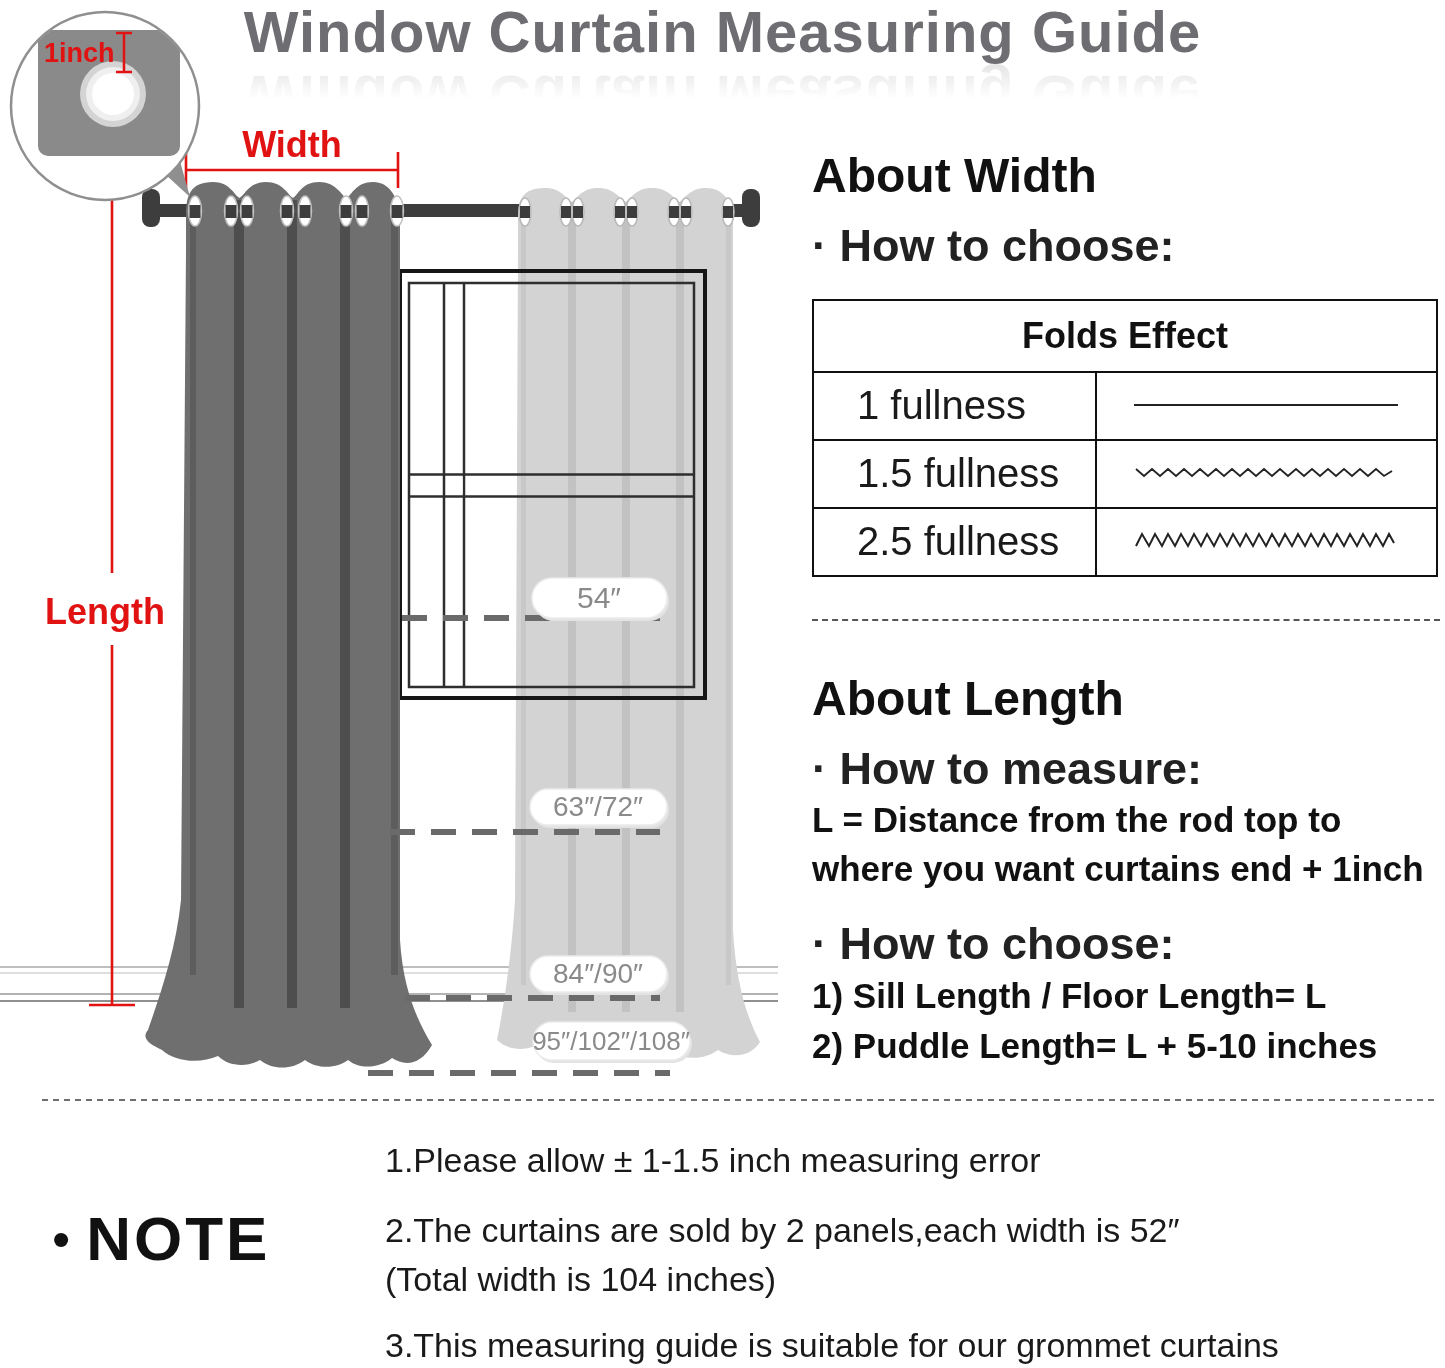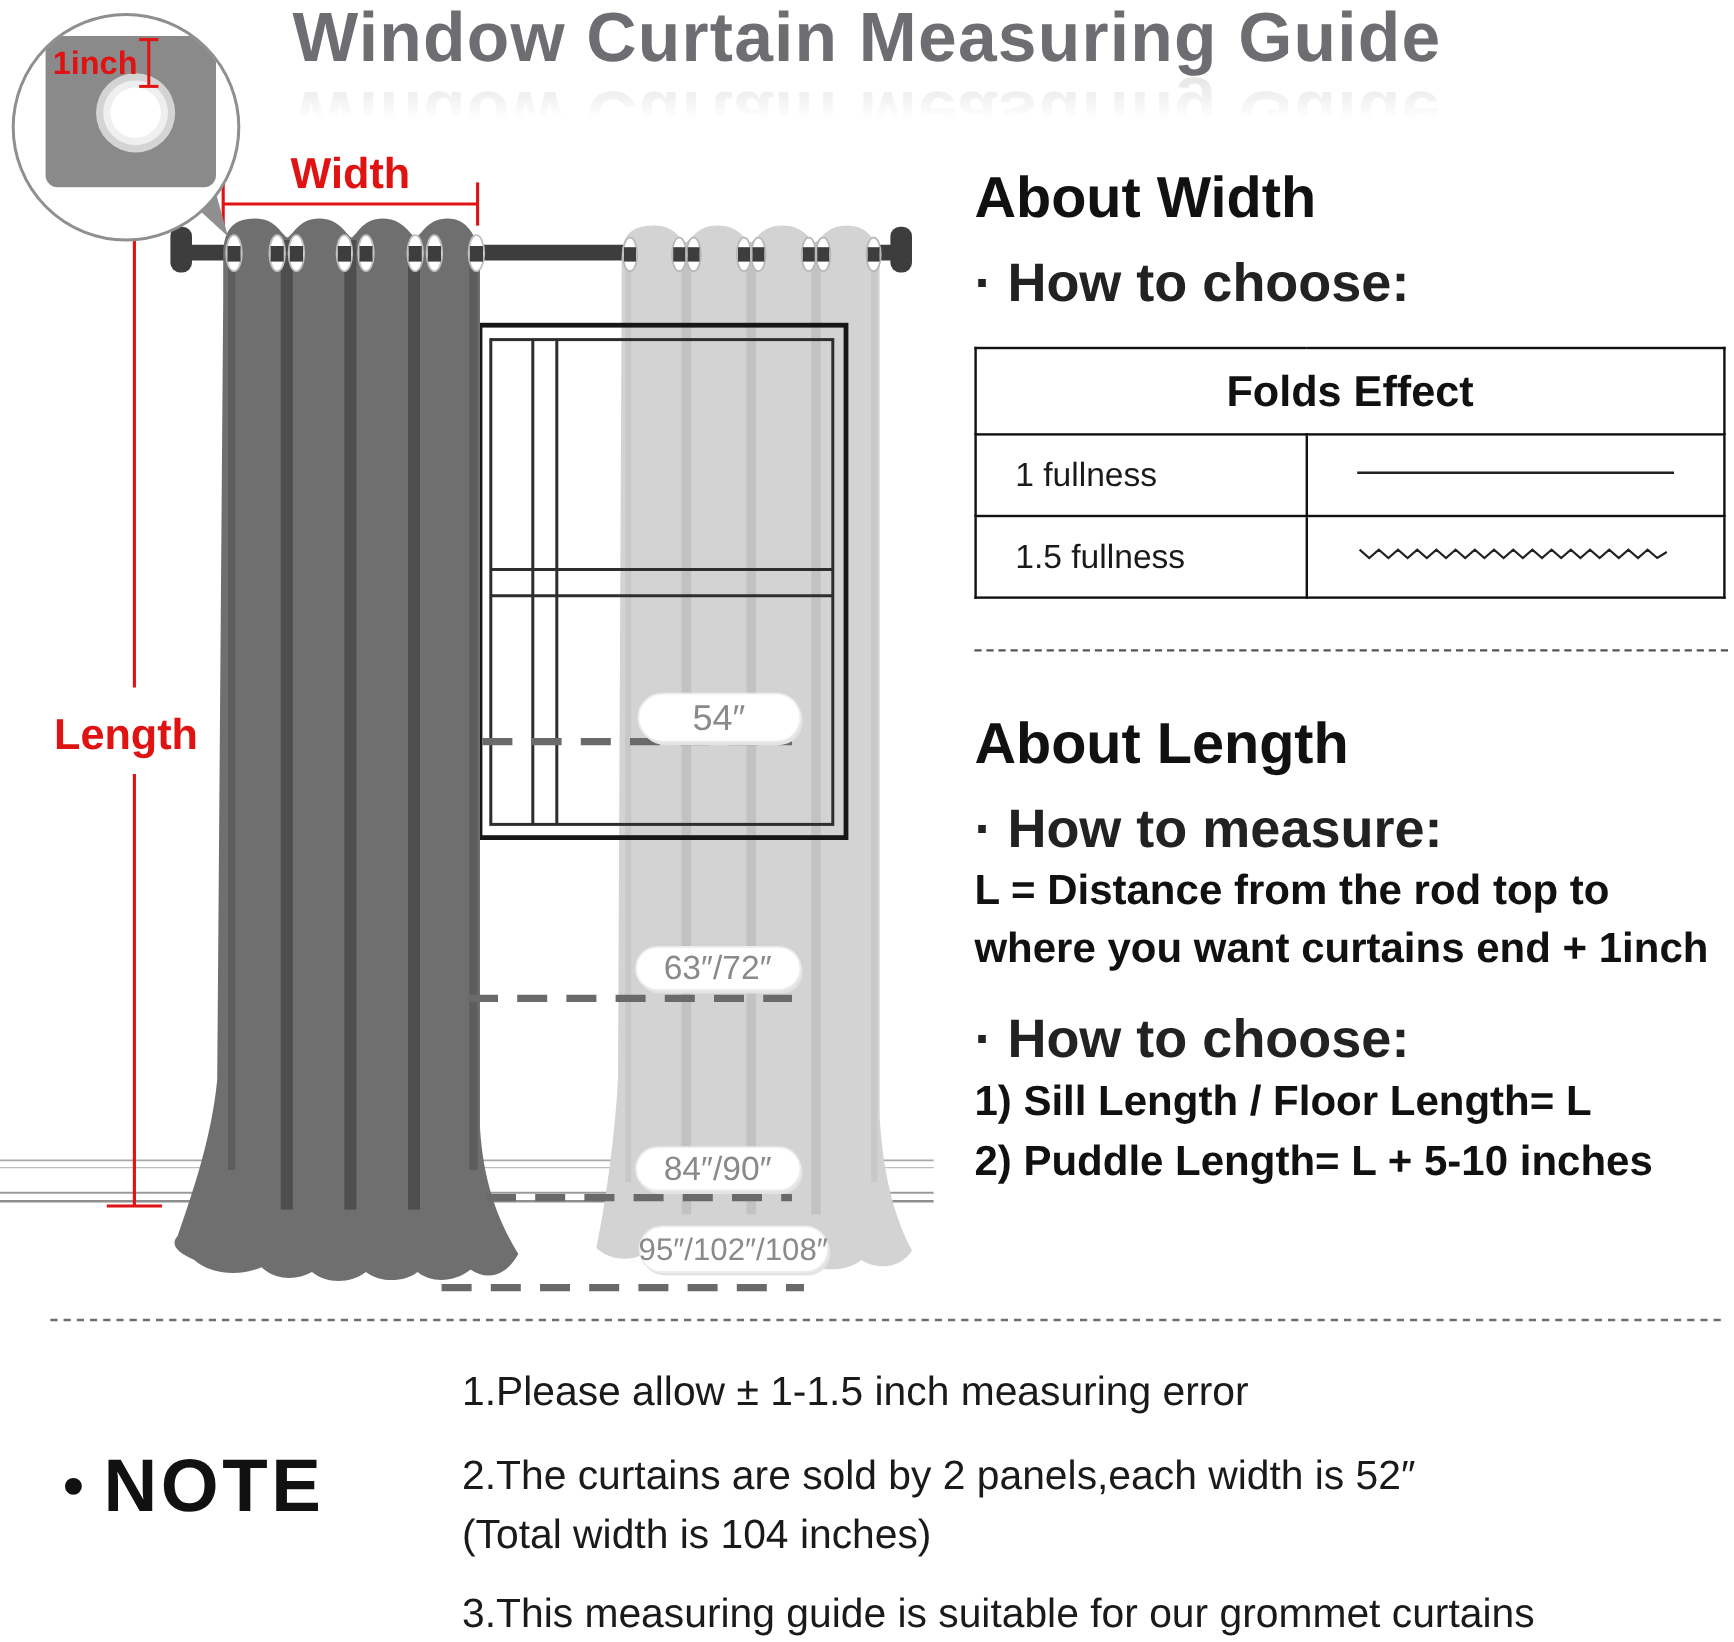--- a/index.html
+++ b/index.html
@@ -13,30 +13,30 @@
   .title-reflection{left:0;top:64px;width:1445px;text-align:center;font-size:58px;font-weight:700;
          letter-spacing:1px;color:#6e6e72;line-height:64px;white-space:nowrap;
          transform:scaleY(-1);opacity:.22;
          -webkit-mask-image:linear-gradient(to top, rgba(0,0,0,.8) 0%, transparent 55%);
          mask-image:linear-gradient(to top, rgba(0,0,0,.8) 0%, transparent 55%);}
 
   
   #illustration{left:0;top:0;}
 
   
-  .right-panel{left:812px;top:140px;width:632px;}
+  .right-panel{left:812px;top:150px;width:632px;}
   .section-heading{font-size:48px;font-weight:700;color:#111;line-height:1.1;margin:0;}
   .sub-line{font-size:45px;font-weight:700;color:#222;margin-top:16px;line-height:1.2;}
   .formula{font-size:35px;font-weight:700;color:#111;margin-top:16px;line-height:1.25;}
   .formula.tight{margin-top:2px;}
 
   table.folds{border-collapse:collapse;margin-top:26px;width:626px;}
   table.folds th, table.folds td{border:2.5px solid #111;}
   table.folds th{font-size:36px;font-weight:700;color:#111;height:68px;text-align:center;}
-  td.fold-label{font-size:28px;font-weight:400;padding-left:32px;height:64px;width:270px;}
+  td.fold-label{font-size:40px;font-weight:400;padding-left:43px;height:64px;width:270px;}
   td.fold-demo{width:356px;text-align:center;vertical-align:middle;}
 
   .dashed-divider{margin-top:42px;width:628px;border-top:2.5px dashed #555;height:0;}
   .about-length-heading{margin-top:52px;}
   .choose-list{font-size:35px;font-weight:700;color:#111;margin-top:0;line-height:1.42;}
 
   
   .note-head{left:52px;top:1203px;display:flex;align-items:center;}
   .note-bullet{font-size:52px;line-height:52px;color:#111;}
   .note-word{font-size:62px;font-weight:700;letter-spacing:3px;color:#111;margin-left:16px;}
@@ -238,20 +238,28 @@
       </td>
     </tr>
     <tr>
       <td class="fold-label">1.5 fullness</td>
       <td class="fold-demo">
         <svg width="268" height="14">
           <polyline fill="none" stroke="#222" stroke-width="1.8" points="4,4 12,11 20,4 28,11 36,4 44,11 52,4 60,11 68,4 76,11 84,4 92,11 100,4 108,11 116,4 124,11 132,4 140,11 148,4 156,11 164,4 172,11 180,4 188,11 196,4 204,11 212,4 220,11 228,4 236,11 244,4 252,11 260,6"></polyline>
         </svg>
       </td>
     </tr>
+    <tr>
+      <td class="fold-label">2.5 fullness</td>
+      <td class="fold-demo">
+        <svg width="268" height="18">
+          <polyline fill="none" stroke="#222" stroke-width="2" points="4,15 10,3 17,15 23,3 30,15 36,3 43,15 49,3 56,15 62,3 69,15 75,3 82,15 88,3 95,15 101,3 108,15 114,3 121,15 127,3 134,15 140,3 147,15 153,3 160,15 166,3 173,15 179,3 186,15 192,3 199,15 205,3 212,15 218,3 225,15 231,3 238,15 244,3 251,15 257,3 262,12"></polyline>
+        </svg>
+      </td>
+    </tr>
   </tbody>
     </table>
 
   <div class="dashed-divider"></div>
 
   <div class="section-heading about-length-heading">About Length</div>
   <div class="sub-line">· How to measure:</div>
   <div class="formula tight">L = Distance from the rod top to</div>
   <div class="formula" style="margin-top:6px;">where you want curtains end + 1inch</div>
   <div class="sub-line" style="margin-top:26px;">· How to choose:</div>

